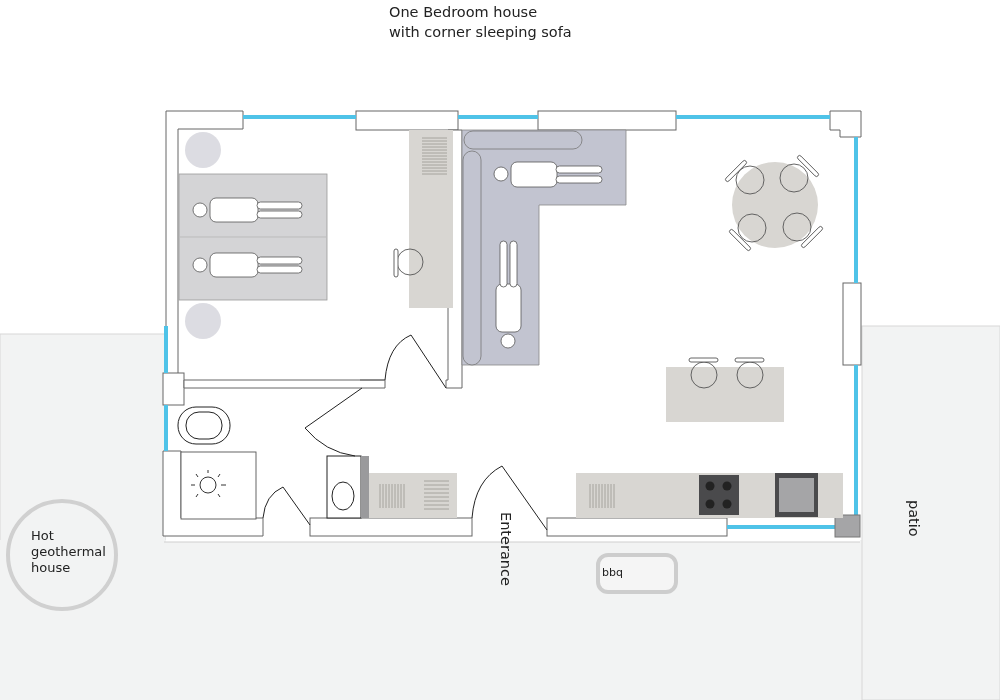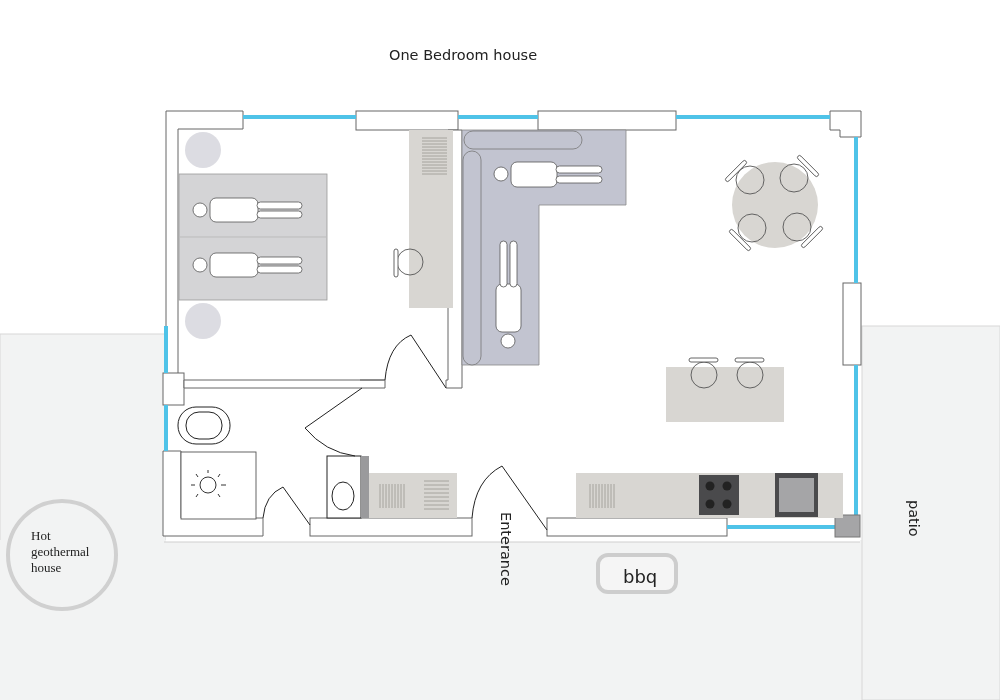--- a/index.html
+++ b/index.html
@@ -1,23 +1,23 @@
 <!DOCTYPE html>
 <html><head>
 <meta charset="utf-8">
 <style>
   html, body { margin: 0; padding: 0; background: #ffffff; }
   body { width: 1000px; height: 700px; position: relative; overflow: hidden; font-family: "DejaVu Sans", "Liberation Sans", sans-serif; }
   .title-block { position: absolute; left: 389px; top: 2px; font-size: 14.5px; line-height: 20px; color: #222; }
-  .title-line { display: block; white-space: nowrap; margin-top: 43px; }
+  .title-line { display: block; white-space: nowrap; }
   svg.plan { position: absolute; left: 0; top: 0; }
   .lbl { position: absolute; color: #222; font-size: 14px; white-space: nowrap; }
-  .pool-label { left: 31px; top: 528px; font-size: 13px; line-height: 16px; font-family: Liberation Serif, serif; }
+  .pool-label { left: 31px; top: 528px; font-size: 13px; line-height: 16px; }
   .pool-label span { display: block; }
-  .bbq-label { left: 623px; top: 566px; font-size: 18px; }
+  .bbq-label { left: 602px; top: 566px; font-size: 11px; }
   .entrance-label { left: 494px; top: 512px; transform-origin: 0 0; transform: translate(20px,0) rotate(90deg); font-size: 14.5px; }
   .patio-label { left: 902px; top: 500px; transform-origin: 0 0; transform: translate(20px,0) rotate(90deg); font-size: 14.5px; }
 </style>
 </head>
 <body>
 
 <svg class="plan" width="1000" height="700" viewBox="0 0 1000 700">
 
   <rect x="0" y="334" width="166" height="366" fill="#f2f3f3" stroke="#d8d8d8" stroke-width="1"></rect>
   <rect x="0" y="540" width="1000" height="160" fill="#f2f3f3"></rect>
@@ -228,20 +228,21 @@
     <path d="M362 388 L305 428 Q325 452 355 456"></path>
 
     <path d="M263 518 Q265 495 283 487 L310 525"></path>
 
     <path d="M472 518 Q475 480 502 466 L547 530"></path>
   </g>
 </svg>
 
 <div class="title-block">
   <span class="title-line">One Bedroom house</span>
+  <span class="title-line">with corner sleeping sofa</span>
 </div>
 
 <div class="lbl pool-label">
   <span>Hot</span>
   <span>geothermal</span>
   <span>house</span>
 </div>
 <div class="lbl bbq-label">bbq</div>
 <div class="lbl entrance-label">Enterance</div>
 <div class="lbl patio-label">patio</div>

